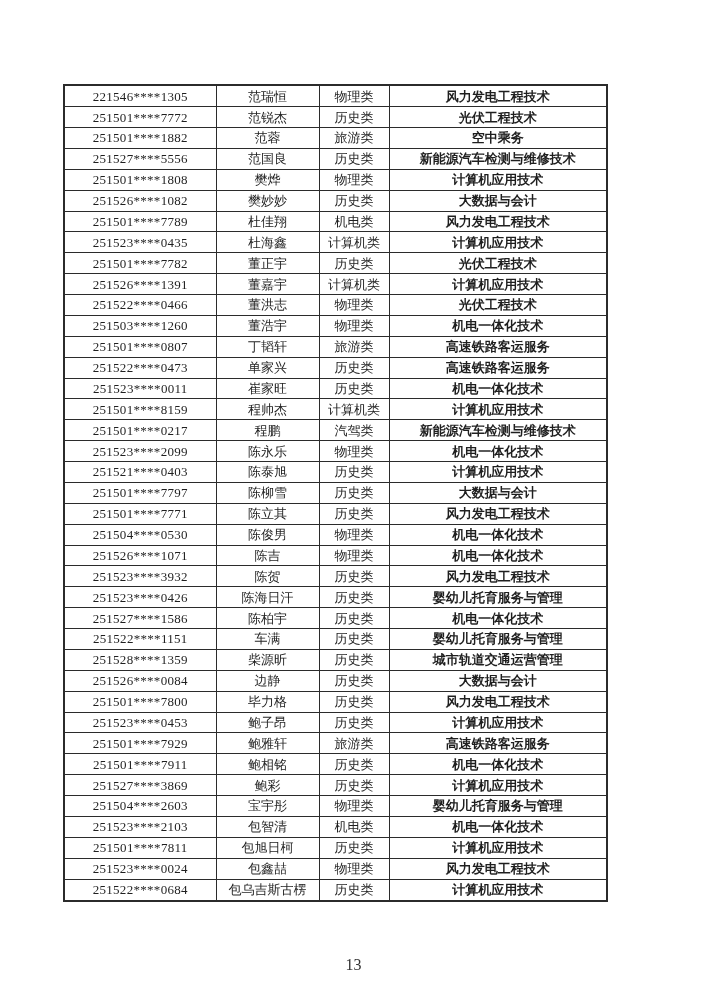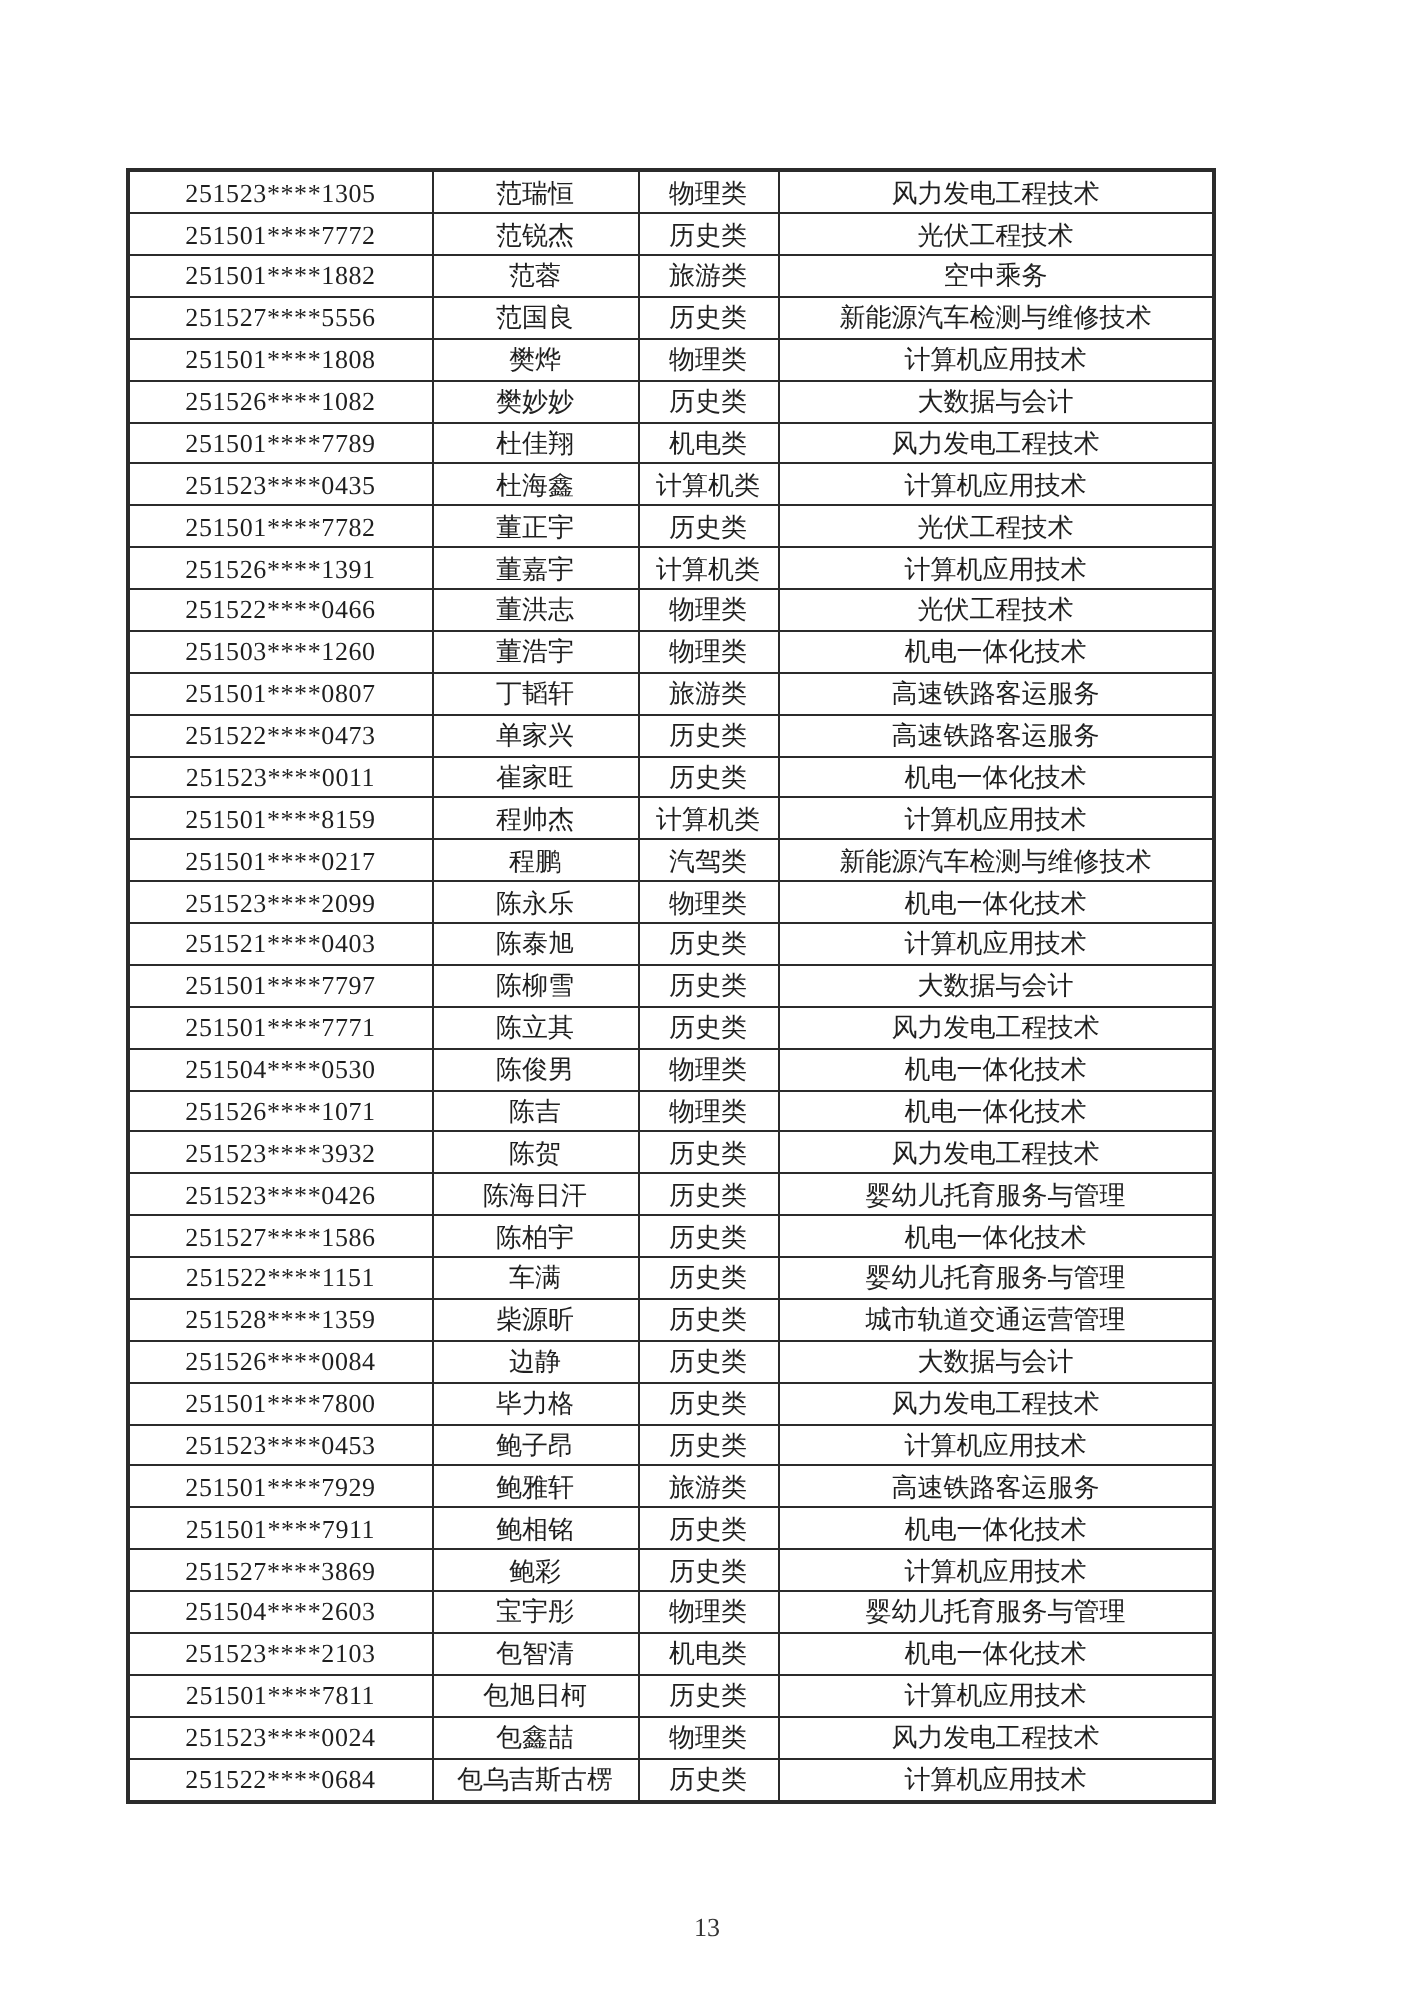--- a/index.html
+++ b/index.html
@@ -36,39 +36,39 @@
     font-size: 13px;
     line-height: 1;
     padding: 0;
     white-space: nowrap;
     overflow: hidden;
     color: #1f1f1f;
   }
   td.col-id       { width: 152px; letter-spacing: 0.3px; }
   td.col-name     { width: 103px; }
   td.col-category { width: 70px;  }
-  td.col-major    { width: 218px; }
+  td.col-major    { width: 218px; font-weight: bold; }
   .page-number {
     position: absolute;
     left: 0;
     top: 956px;
     width: 707px;
     text-align: center;
-    font-size: 13px;
+    font-size: 16px;
     color: #333333;
   }
 </style>
 </head>
 <body>
 
 <div class="page">
   <table class="roster">
     <tbody>
         <tr>
-          <td class="col-id">251523****1305</td>
+          <td class="col-id">221546****1305</td>
           <td class="col-name">范瑞恒</td>
           <td class="col-category">物理类</td>
           <td class="col-major">风力发电工程技术</td>
         </tr>
         <tr>
           <td class="col-id">251501****7772</td>
           <td class="col-name">范锐杰</td>
           <td class="col-category">历史类</td>
           <td class="col-major">光伏工程技术</td>
         </tr>

